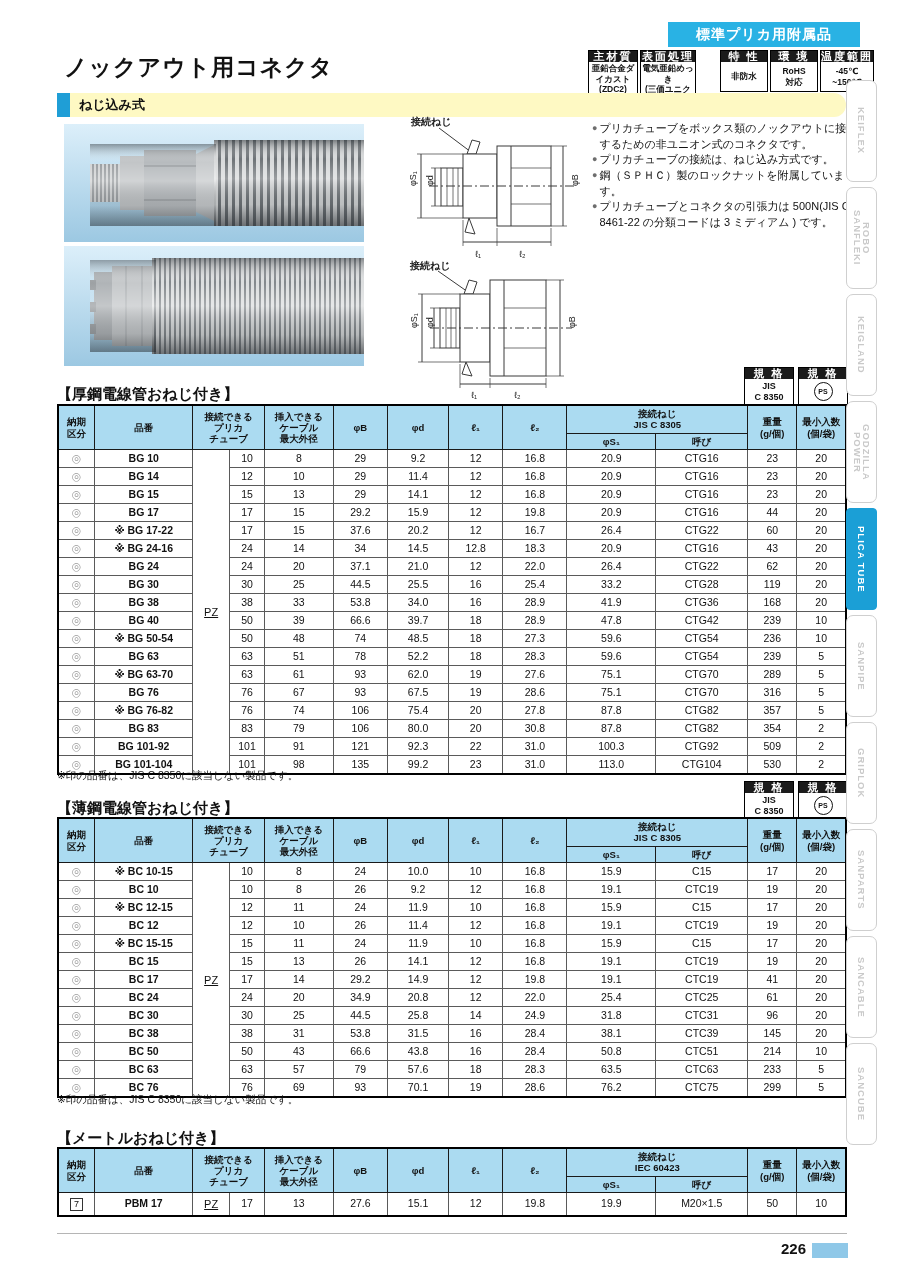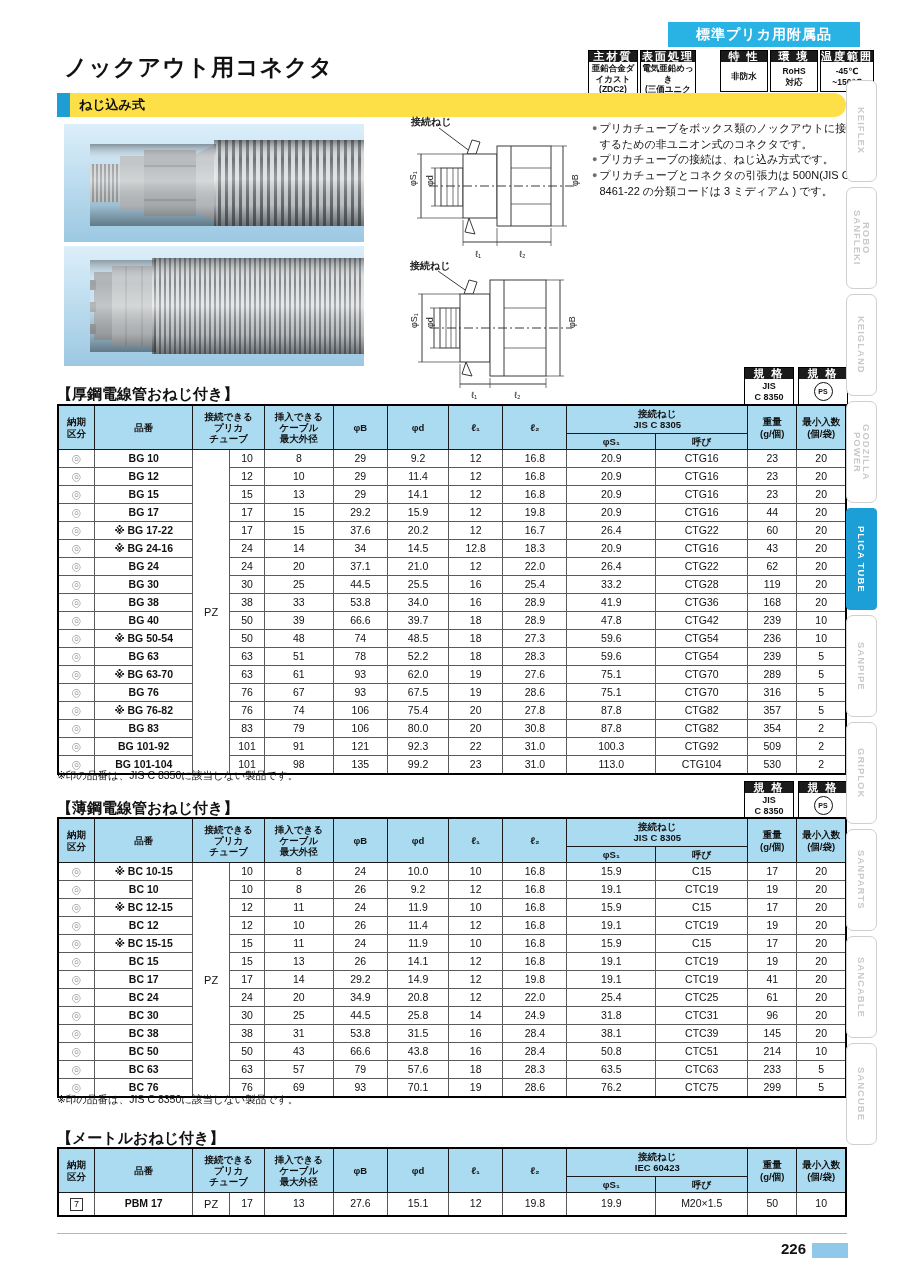--- a/index.html
+++ b/index.html
@@ -15,21 +15,21 @@
   .spec-badges{position:absolute;left:588px;top:50px;display:flex;align-items:flex-start;}
   .spec-badge{border:1px solid #000;background:#fff;text-align:center;margin-left:2px;}
   .spec-badge:first-child{margin-left:0;}
   .spec-badge.gap{margin-left:24px;}
   .spec-label{background:#1b1b1b;color:#fff;font-size:11px;line-height:11px;font-weight:bold;letter-spacing:2px;}
   .spec-value{font-size:8.5px;font-weight:bold;white-space:pre-line;line-height:1.25;
               min-height:27px;display:flex;align-items:center;justify-content:center;padding:1px;}
   .w48{width:48px}.w54{width:54px}.w46{width:46px}.w52{width:52px}
 
   
-  .subbar{position:absolute;left:57px;top:93px;width:789px;height:24px;background:#fde047;border-radius:0 12px 12px 0;}
+  .subbar{position:absolute;left:57px;top:93px;width:789px;height:24px;background:#fef9c3;border-radius:0 12px 12px 0;}
   .subbar .accent{position:absolute;left:0;top:0;width:13px;height:24px;background:#1f9ed6;}
   .subbar .txt{position:absolute;left:22px;top:0;line-height:24px;font-size:13px;font-weight:bold;}
 
   
   .photo{position:absolute;left:64px;}
   .diagram{position:absolute;}
   .diagram text{fill:#222;font-size:9px;font-family:"Liberation Sans","DejaVu Sans",sans-serif;}
   .diagram text.dlabel{font-size:10px;font-weight:bold;}
   .diagram line,.diagram rect,.diagram polygon,.diagram path{stroke:#3a3a3a;stroke-width:1;fill:none;}
   .diagram .fillw{fill:#fff;}
@@ -49,21 +49,21 @@
              font-size:7px;line-height:17px;font-weight:bold;text-align:center;}
 
   
   .tbl-heading{position:absolute;left:57px;font-size:15px;font-weight:bold;}
   .tbl-wrap{position:absolute;left:57px;width:790px;}
   table{width:100%;border-collapse:collapse;table-layout:fixed;border:2px solid #000;background:#fff;}
   th{background:#abdbf1;border:1px solid #1a1a1a;font-size:9.5px;line-height:1.2;white-space:pre-line;
      padding:2px 0;font-weight:bold;}
   td{border:1px solid #5a5a5a;font-size:10.5px;text-align:center;padding:1px 2px;height:15px;line-height:1.1;}
   td.part{font-weight:bold;}
-  td.pz{font-size:11px;}
+  td.pz{font-size:11px;text-decoration:underline;}
   .t3 td{height:20px;}
   .dmark{color:#9b9b9b;font-size:11px;}
   .boxed{border:1px solid #333;font-size:9px;padding:0 3px;display:inline-block;line-height:11px;}
   .footnote{position:absolute;left:57px;font-size:10.5px;}
 
   
   .sidebar{position:absolute;left:846px;top:80px;width:31px;display:flex;flex-direction:column;gap:5px;}
   .tab{height:100px;border:1.5px solid #cfcfcf;border-radius:7px;color:#c9c9c9;font-size:9.5px;font-weight:bold;
        letter-spacing:1px;writing-mode:vertical-lr;display:flex;align-items:center;justify-content:center;
        white-space:pre-line;text-align:center;line-height:1.05;background:#fff;}
@@ -259,20 +259,23 @@
       <text x="126" y="140">ℓ₂</text>
     </svg>
   </div>
 
   <div class="bullets">
     <div class="bullet">
         <span>プリカチューブをボックス類のノックアウトに接続するための非ユニオン式のコネクタです。</span>
       </div>
     <div class="bullet">
         <span>プリカチューブの接続は、ねじ込み方式です。</span>
+      </div>
+    <div class="bullet">
+        <span>鋼（ＳＰＨＣ）製のロックナットを附属しています。</span>
       </div>
     <div class="bullet">
         <span>プリカチューブとコネクタの引張力は 500N(JIS C 8461-22 の分類コードは 3 ミディアム ) です。</span>
       </div>
   </div>
 
   <div class="std-badges" style="left:744px;top:367px">
     <div class="std-badge">
       <div class="spec-label">規 格</div>
       <div class="std-value">JIS
@@ -339,21 +342,21 @@
             <td>9.2</td>
             <td>12</td>
             <td>16.8</td>
             <td>20.9</td>
             <td>CTG16</td>
             <td>23</td>
             <td>20</td>
           </tr>
           <tr>
             <td><span class="dmark">◎</span></td>
-            <td class="part">BG 12</td>
+            <td class="part">BG 14</td>
             <td>12</td>
             <td>10</td>
             <td>29</td>
             <td>11.4</td>
             <td>12</td>
             <td>16.8</td>
             <td>20.9</td>
             <td>CTG16</td>
             <td>23</td>
             <td>20</td>

